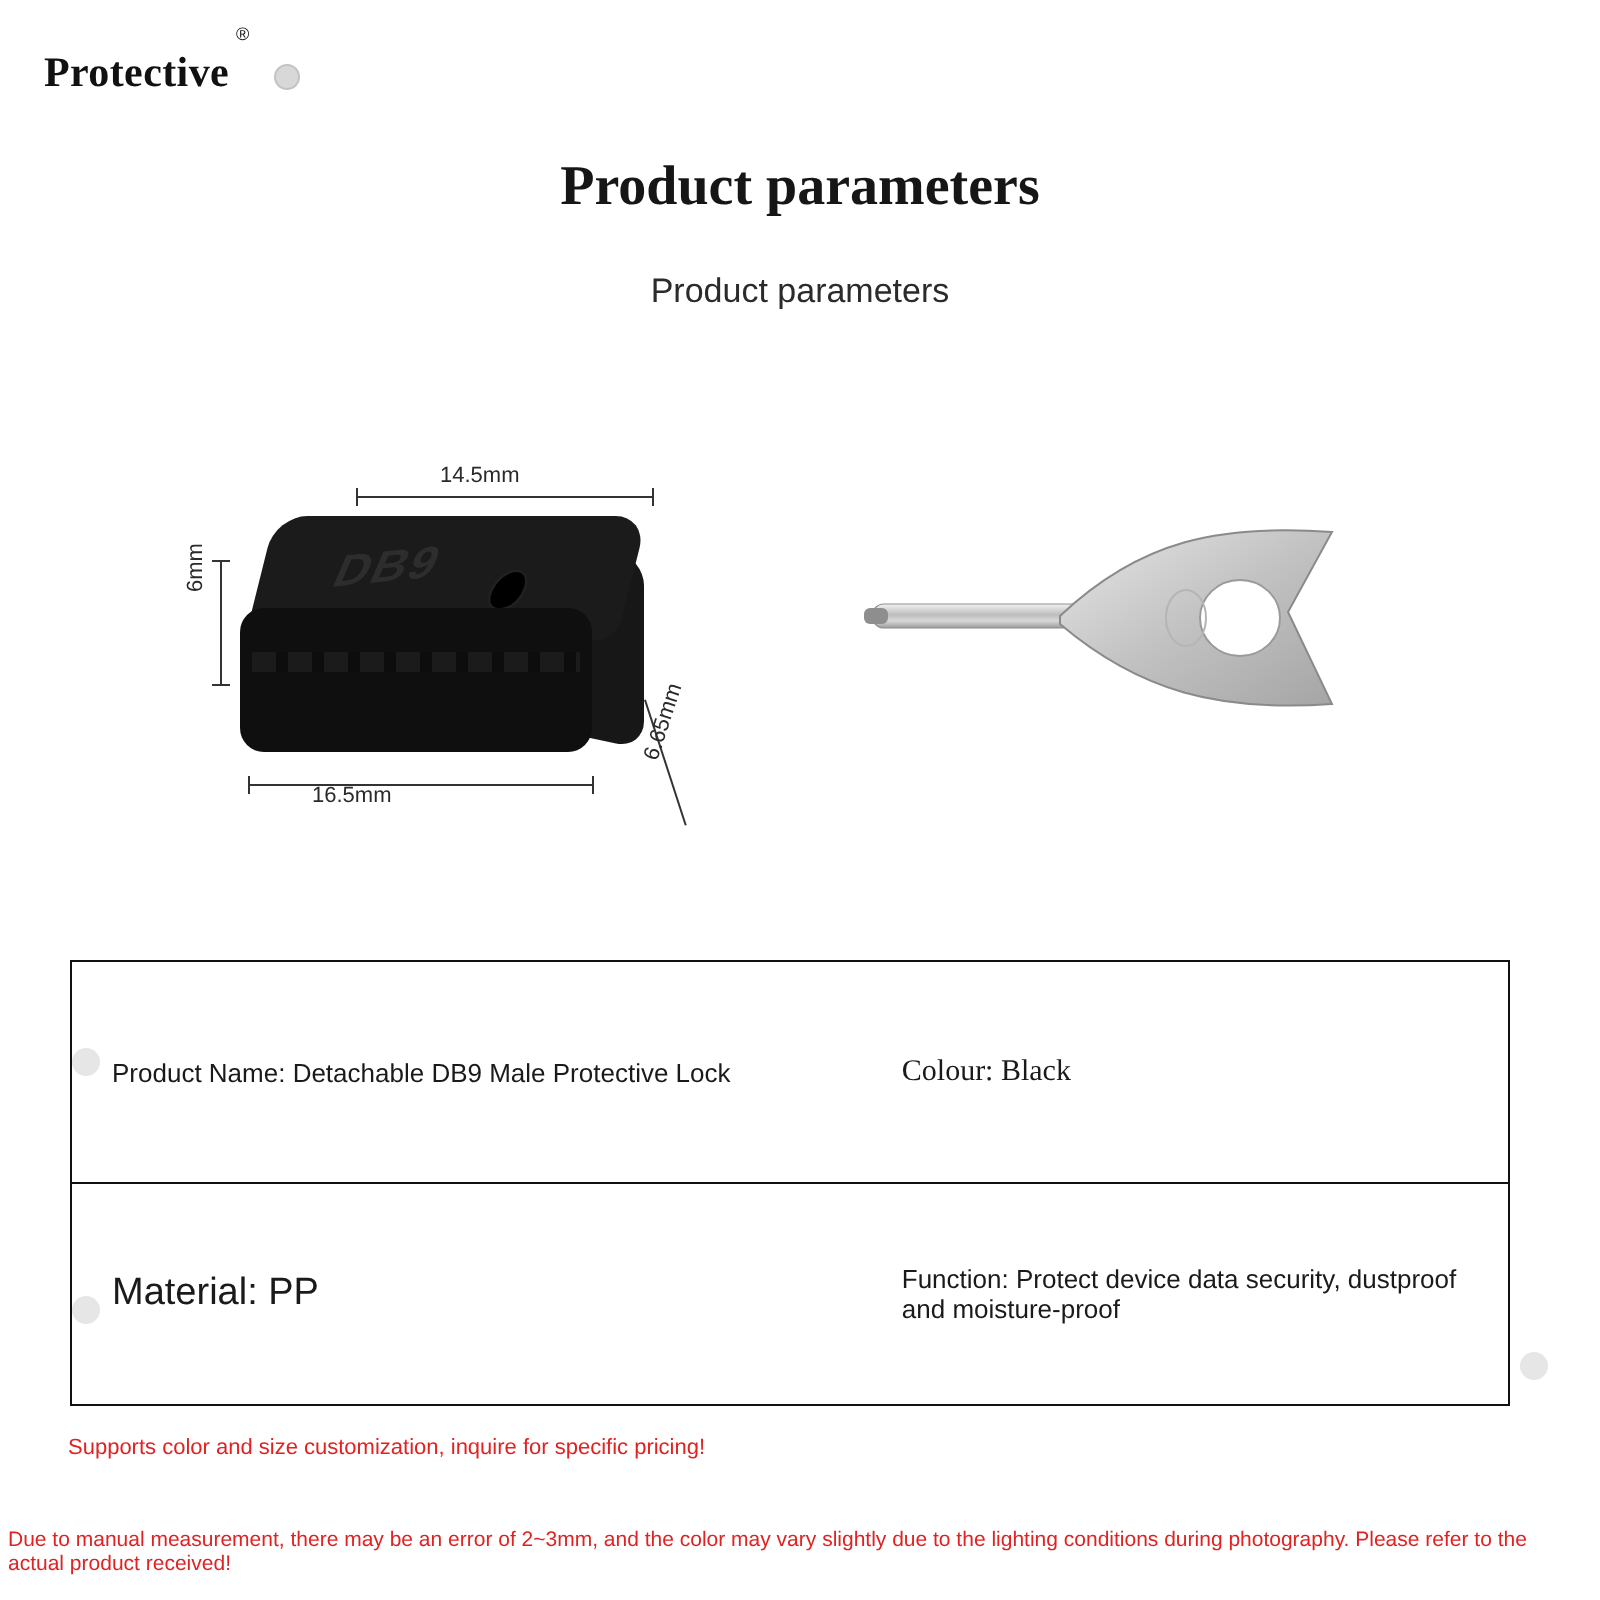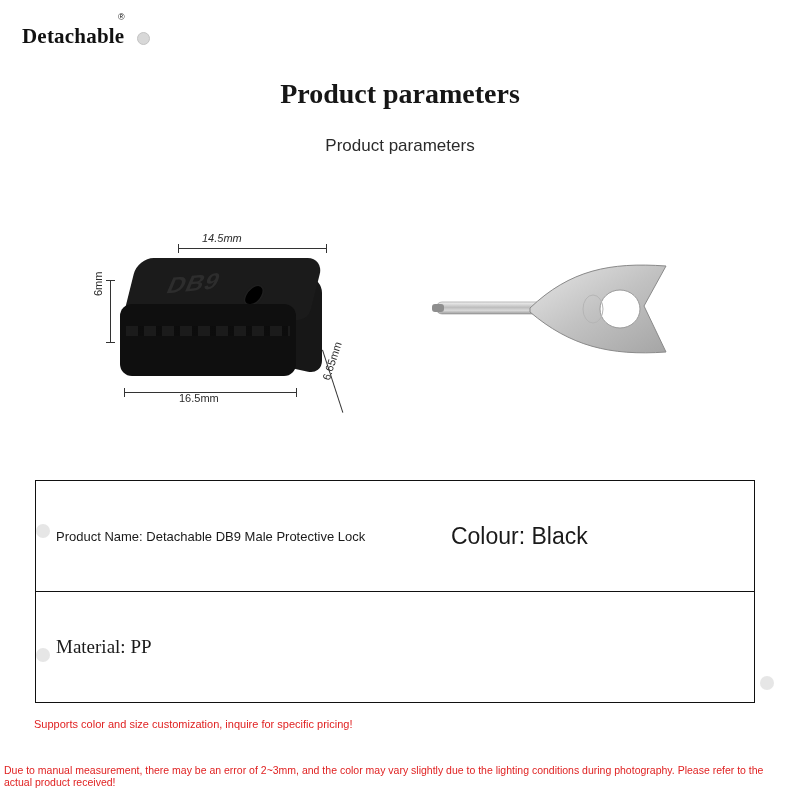--- a/index.html
+++ b/index.html
@@ -217,22 +217,22 @@
     box-sizing: border-box;
     display: flex;
     align-items: center;
     padding: 0 20px;
   }
   .row1 .spec-cell { height: 110px; }
   .row2 .spec-cell { height: 110px; }
   .cell-left { width: 55%; }
   .cell-right { width: 45%; }
   .f13 { font-size: 13px; }
-  .f17 { font-size: 23px; }
-  .f19 { font-size: 19px; font-family: Liberation Serif, serif; }
+  .f17 { font-size: 15px; font-family: Liberation Serif, serif; }
+  .f19 { font-size: 19px; }
 
   
   .notes {
     position: absolute;
     left: 34px;
     top: 718px;
     width: 740px;
   }
   .note-label {
     font-size: 11px;
@@ -263,56 +263,56 @@
     background: #e2e2e2;
     opacity: .85;
   }
 </style>
 </head>
 <body>
 
 <div class="page">
 
   <div class="brand">
-    <span>Detachable</span>
+    <span>Protective</span>
     <span class="reg">®</span>
     <span class="brand-dot"></span>
   </div>
 
   <div class="title-main">Product parameters</div>
   <div class="title-sub">Product parameters</div>
 
   <div class="photo-area">
 
     <div>
 
       <div class="dim-line-h" style="left:178px; top:48px; width:148px;"></div>
       <div class="tick-v" style="left:178px; top:44px;"></div>
       <div class="tick-v" style="left:326px; top:44px;"></div>
-      <div class="dim" style="left:202px; top:32px;font-style:italic;">14.5mm</div>
+      <div class="dim" style="left:220px; top:32px;">14.5mm</div>
 
       <div class="dim-line-v" style="left:110px; top:80px; height:62px;"></div>
       <div class="tick-h" style="left:106px; top:80px;"></div>
       <div class="tick-h" style="left:106px; top:142px;"></div>
       <div class="dim" style="left:92px; top:96px; transform:rotate(-90deg); transform-origin:left top;">6mm</div>
 
       <div class="lock">
         <div class="lock-side"></div>
         <div class="lock-top">
           <div class="lock-emboss">DB9</div>
           <div class="lock-hole"></div>
           <div class="lock-emboss2">WK</div>
         </div>
         <div class="lock-front"></div>
       </div>
 
       <div class="dim-line-h" style="left:124px; top:192px; width:172px;"></div>
       <div class="tick-v" style="left:124px; top:188px;"></div>
       <div class="tick-v" style="left:296px; top:188px;"></div>
-      <div class="dim" style="left:179px; top:192px;">16.5mm</div>
+      <div class="dim" style="left:156px; top:192px;">16.5mm</div>
 
       <div class="dim-line-v" style="left:322px; top:150px; height:66px; transform:rotate(-18deg); transform-origin: top left;"></div>
       <div class="dim" style="left:320px; top:178px; transform:rotate(-72deg); transform-origin:left top;">6.65mm</div>
     </div>
 
     <div class="key-wrap">
       <svg width="300" height="130" viewBox="0 0 300 130">
         <defs>
           <linearGradient id="metal" x1="0" y1="0" x2="0" y2="1">
             <stop offset="0%" stop-color="#f2f2f2"></stop>
@@ -347,20 +347,21 @@
     </div>
   </div>
 
   <div class="spec-table">
     <div class="spec-row row1">
       <div class="spec-cell cell-left f13">Product Name: Detachable DB9 Male Protective Lock</div>
       <div class="spec-cell cell-right f17">Colour: Black</div>
     </div>
     <div class="spec-row row2">
       <div class="spec-cell cell-left f19">Material: PP</div>
+      <div class="spec-cell cell-right f13">Function: Protect device data security, dustproof and moisture-proof</div>
     </div>
   </div>
 
   <div class="notes">
     <div class="note-red">Supports color and size customization, inquire for specific pricing!</div>
     <div class="note-red2">Due to manual measurement, there may be an error of 2~3mm, and the color may vary slightly due to the lighting conditions during photography. Please refer to the actual product received!</div>
   </div>
 
   <div class="blob" style="left:36px; top:524px;"></div>
   <div class="blob" style="left:36px; top:648px;"></div>

